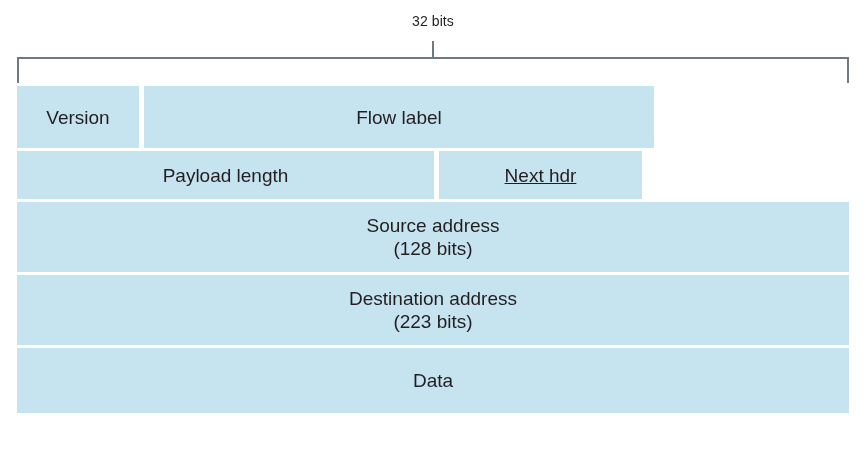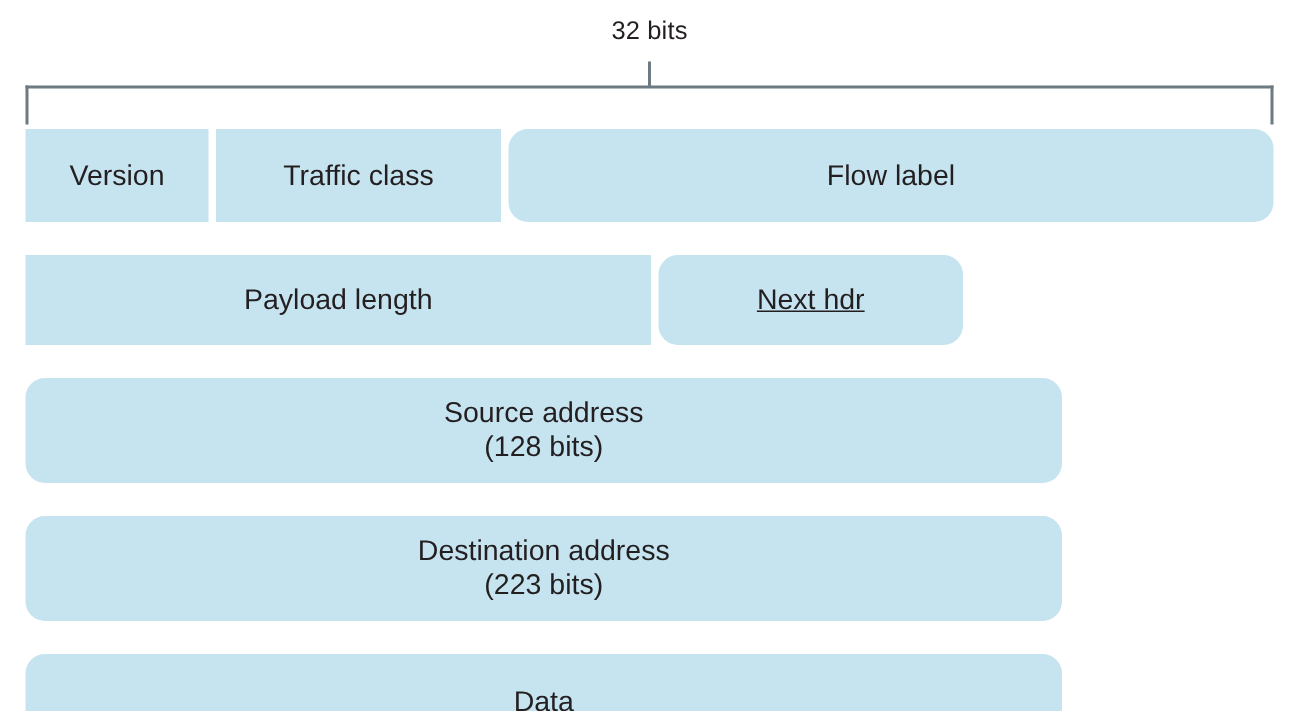--- a/index.html
+++ b/index.html
@@ -22,21 +22,21 @@
     height: 474px;
   }
 
   
   .width-label {
     position: absolute;
     left: 0;
     top: 10px;
     width: 866px;
     text-align: center;
-    font-size: 17px;
+    font-size: 14px;
     line-height: 22px;
     letter-spacing: 0.1px;
     color: #231f20;
     white-space: nowrap;
   }
   
   .width-tick {
     position: absolute;
     left: 432px;
     top: 41px;
@@ -74,76 +74,75 @@
   
   #packet {
     position: absolute;
     left: 17px;
     top: 86px;
     width: 832px;
   }
   .row {
     display: flex;
     width: 832px;
-    margin-bottom: 22px;
+    margin-bottom: 3px;
   }
   .row:last-child { margin-bottom: 0; }
 
   .cell {
     background: #c6e3f0;
     display: flex;
     align-items: center;
     justify-content: center;
     text-align: center;
     font-size: 19px;
     line-height: 23px;
     color: #231f20;
     box-sizing: border-box;
     white-space: pre-line;
     margin-right: 5px;
   }
-  .cell:last-child { margin-right: 0; border-radius: 13px; }
+  .cell:last-child { margin-right: 0; }
 
   
   .row-1 .cell { height: 62px; }
-  .row-2 .cell { height: 60px; }
+  .row-2 .cell { height: 48px; }
   .row-3 .cell { height: 70px; }
   .row-4 .cell { height: 70px; }
   .row-5 .cell { height: 65px; }
 
   
   .c-version      { width: 122px; }
   .c-traffic      { width: 190px; }
   .c-flow         { width: 510px; }
   
   .c-payload      { width: 417px; }
   .c-nexthdr      { width: 203px; text-decoration: underline; }
   .c-hoplimit     { width: 207px; }
   
-  .c-full         { width: 691px; }
+  .c-full         { width: 832px; }
 </style>
 </head>
 <body>
 
 <div id="figure">
 
   <div class="width-label">32 bits</div>
   <div class="width-tick"></div>
 
   <div class="span-bracket">
     <div class="bar"></div>
     <div class="arm arm-left"></div>
     <div class="arm arm-right"></div>
   </div>
 
   <div id="packet">
 
     <div class="row row-1">
       <div class="cell c-version">Version</div>
-      <div class="cell c-traffic">Traffic class</div>
       <div class="cell c-flow">Flow label</div>
     </div>
 
     <div class="row row-2">
       <div class="cell c-payload">Payload length</div>
       <div class="cell c-nexthdr">Next hdr</div>
     </div>
 
     <div class="row row-3">
       <div class="cell c-full">Source address

